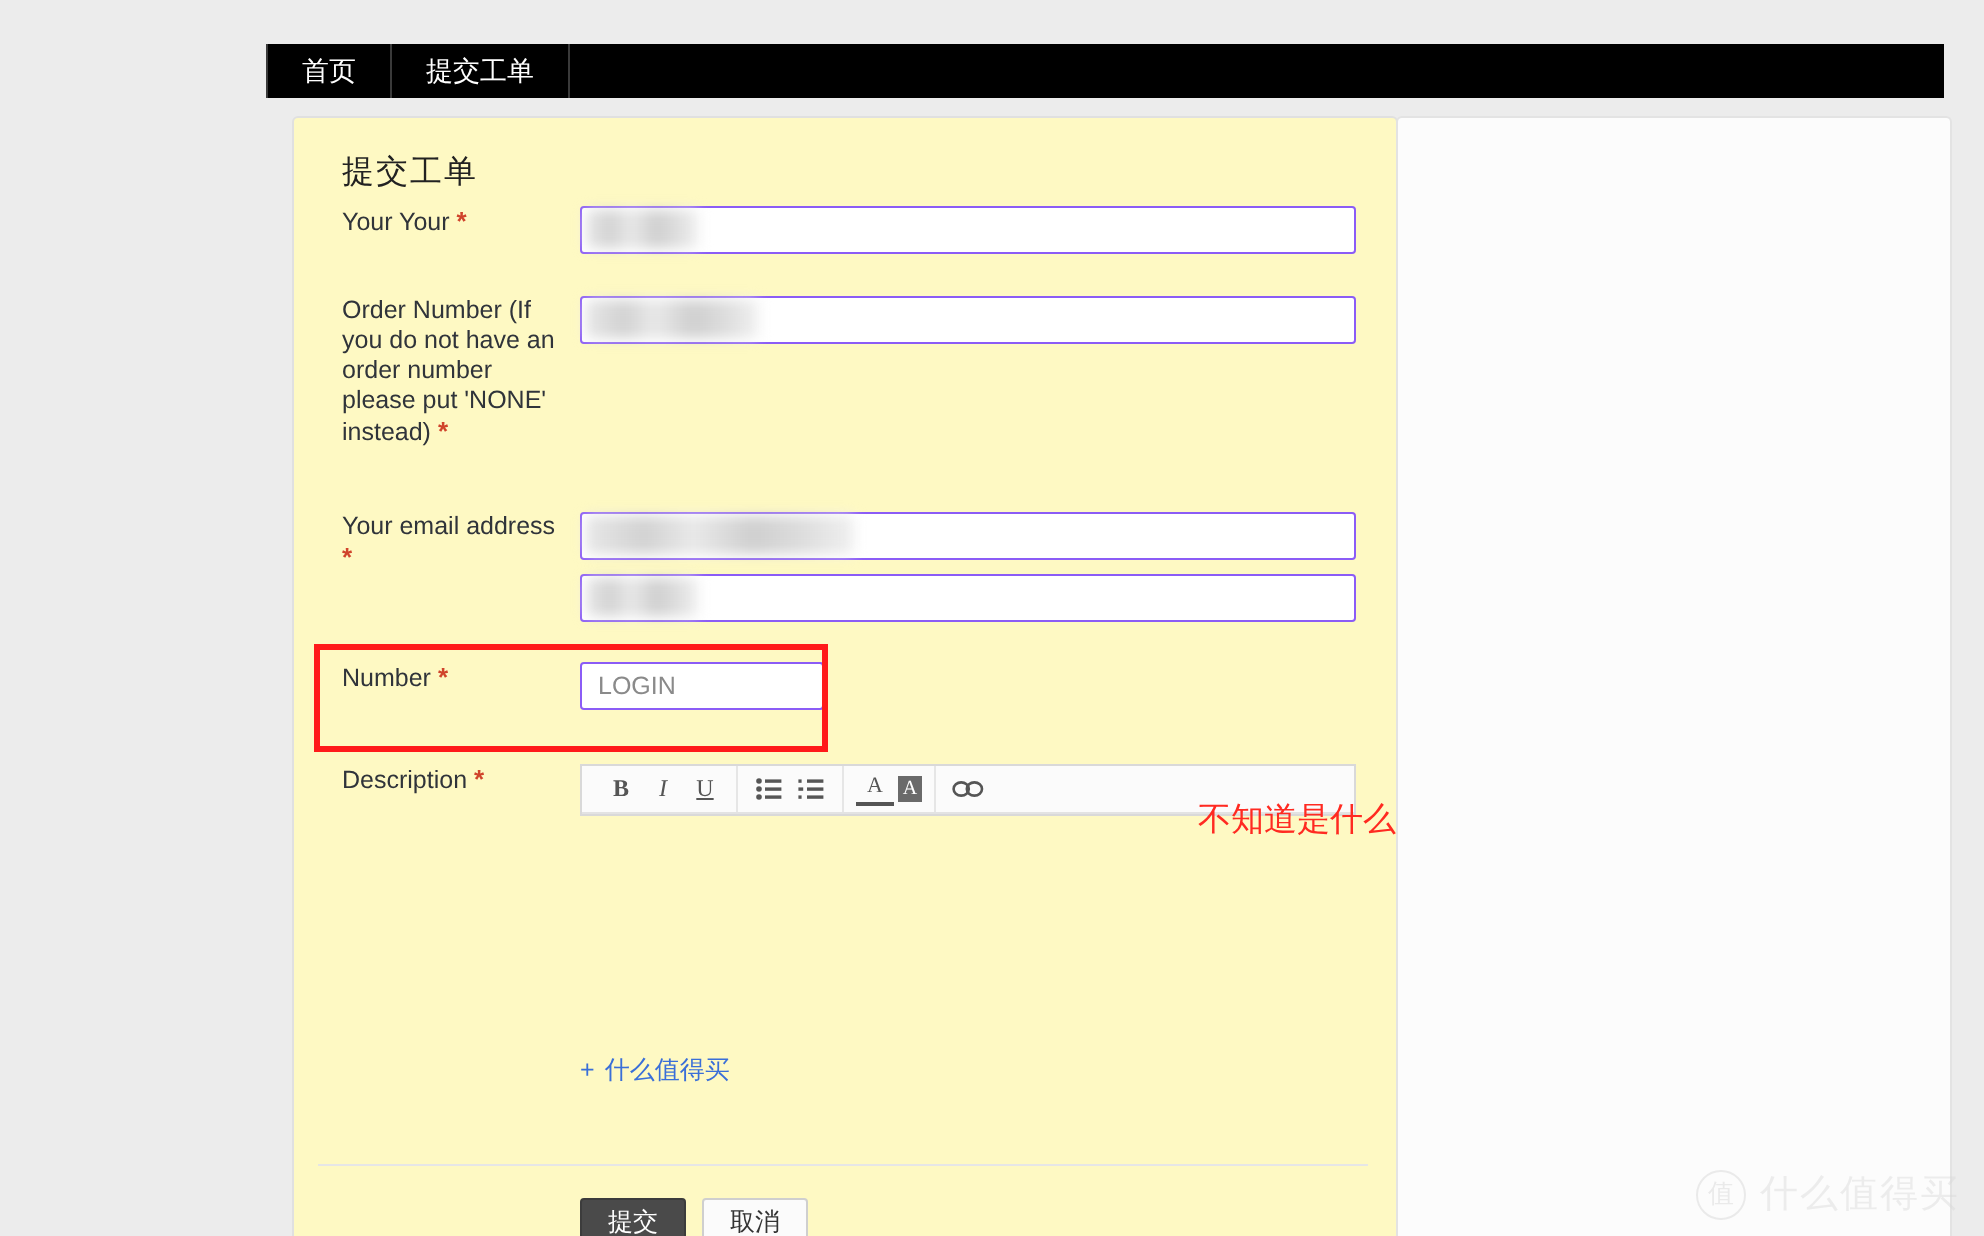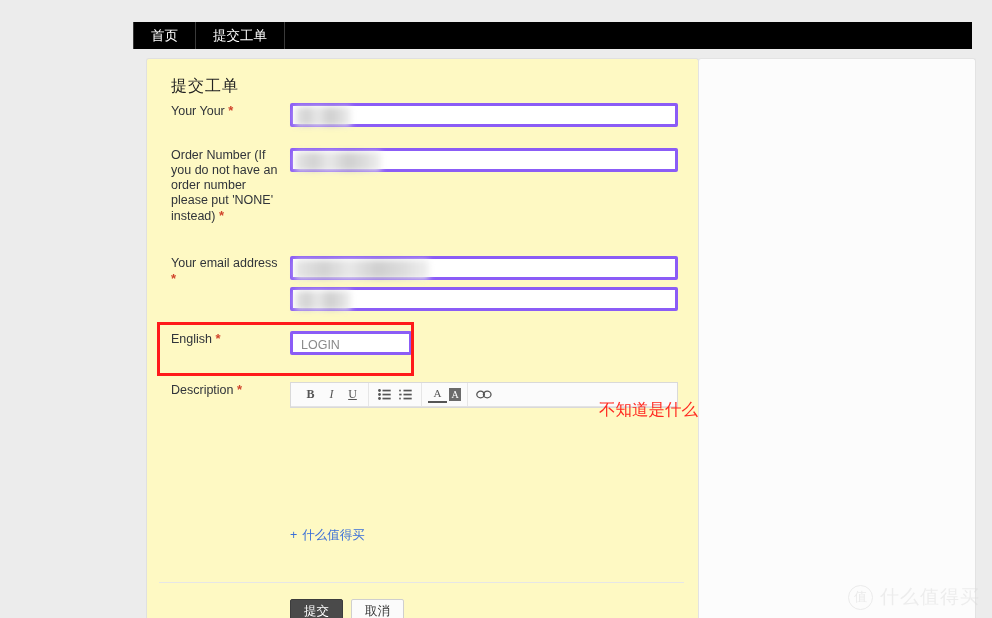--- a/index.html
+++ b/index.html
@@ -139,21 +139,21 @@
     font-size: 13px;
   }
   .field-control {
     position: absolute;
     left: 119px;
     top: 0;
   }
   .text-input {
     width: 388px;
     height: 24px;
-    border: 3px solid #8b5cf6;
+    border: 1px solid #8b5cf6;
     border-radius: 2px;
     background: #ffffff;
     box-sizing: border-box;
     font-family: "Liberation Sans", sans-serif;
     font-size: 12.5px;
     color: #777;
     padding: 0 8px;
     line-height: 22px;
     position: relative;
     outline: none;
@@ -384,21 +384,21 @@
         <div class="text-input">
           <div class="redact" style="width:134px;"></div>
         </div>
         <div class="text-input">
           <div class="redact" style="width:56px;"></div>
         </div>
       </div>
     </div>
 
     <div class="form-row" id="row-subject">
-      <div class="field-label"><span>English</span> <span class="req">*</span></div>
+      <div class="field-label"><span>Number</span> <span class="req">*</span></div>
       <div class="field-control">
         <div class="text-input" id="subject-input">LOGIN</div>
       </div>
     </div>
     <div id="subject-highlight"></div>
 
     <div class="form-row" id="row-desc">
       <div class="field-label"><span>Description</span> <span class="req">*</span></div>
       <div class="field-control">
         <div id="editor">

